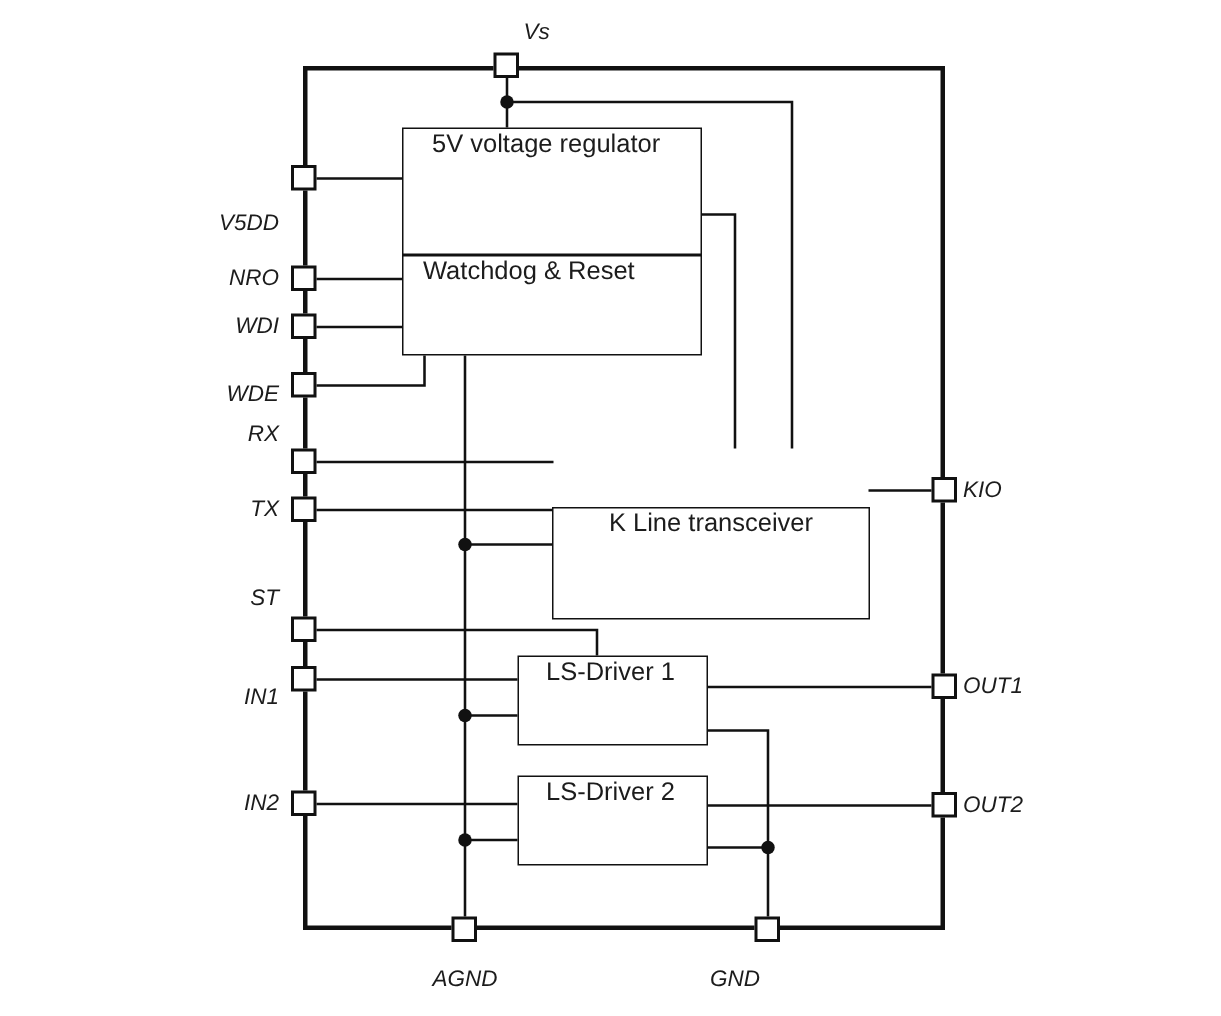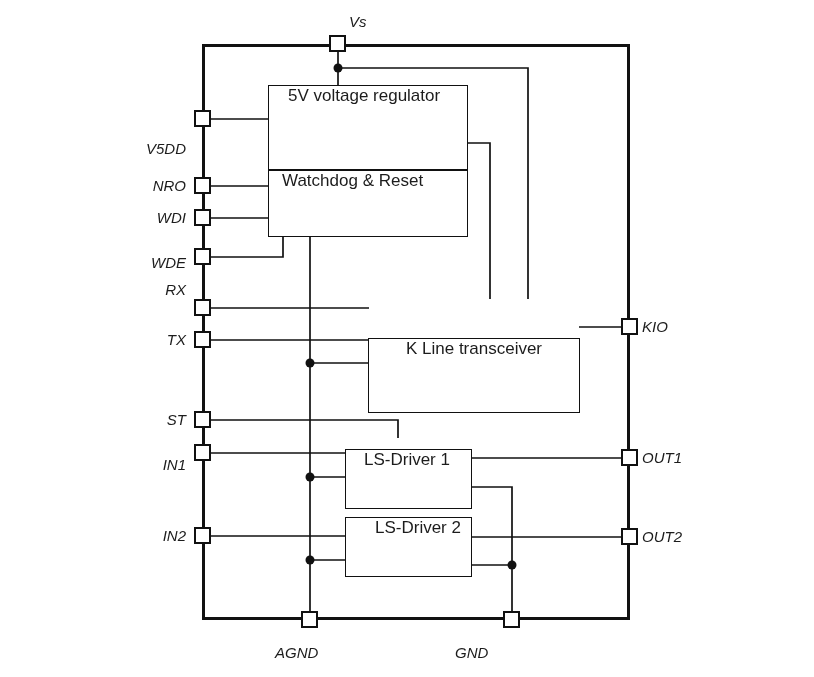--- a/index.html
+++ b/index.html
@@ -45,42 +45,42 @@
     display: flex;
     justify-content: flex-start;
     font-size: 17px;
     z-index: 2;
     white-space: nowrap;
   }
   .block.centered { justify-content: center; padding-left: 0; }
   .blk-reg   { left: 268px; top:  85px; width: 200px; height: 85px; padding-left: 19px; }
   .blk-wdg   { left: 268px; top: 170px; width: 200px; height: 67px; padding-left: 13px; }
   .blk-kline { left: 368px; top: 298px; width: 212px; height: 75px; margin-top: 40px; }
-  .blk-ls1   { left: 345px; top: 449px; width: 127px; height: 60px; padding-left: 18px; }
-  .blk-ls2   { left: 345px; top: 517px; width: 127px; height: 60px; padding-left: 29px; }
+  .blk-ls1   { left: 345px; top: 437px; width: 127px; height: 60px; padding-left: 18px; }
+  .blk-ls2   { left: 345px; top: 517px; width: 127px; height: 60px; padding-left: 18px; }
   .pin {
     position: absolute;
     width: 17px; height: 17px;
     background: #ffffff;
     border: 2px solid #111111;
     box-sizing: border-box;
     z-index: 4;
   }
   .lbl {
     position: absolute;
     font-size: 15px;
     line-height: 20px;
     height: 20px;
     z-index: 4;
     white-space: nowrap;
     font-style: italic;
   }
   .lbl-left { left: 96px; width: 90px; text-align: right; }
   .lbl-right { left: 642px; text-align: right; }
-  .lbl-bottom { width: 70px; }
+  .lbl-bottom { width: 70px; text-align: center; }
 </style>
 </head>
 <body>
 
 <div class="canvas">
 
   <svg class="wires" viewBox="0 0 814 677" xmlns="http://www.w3.org/2000/svg">
     <g>
       <polyline points="338,52 338,86"></polyline>
       <polyline points="338,68 528,68 528,299"></polyline>
@@ -148,21 +148,21 @@
   <div class="pin" style="left:503px; top:611px;"></div>
 
   <div class="lbl" style="left:349px; top:12px;">Vs</div>
 
   <div class="lbl lbl-left" style="top:109px;margin-top:30px;">V5DD</div>
   <div class="lbl lbl-left" style="top:176px;">NRO</div>
   <div class="lbl lbl-left" style="top:208px;">WDI</div>
   <div class="lbl lbl-left" style="top:253px;">WDE</div>
   <div class="lbl lbl-left" style="top:280px;">RX</div>
   <div class="lbl lbl-left" style="top:330px;">TX</div>
-  <div class="lbl lbl-left" style="top:410px;">ST</div>
+  <div class="lbl lbl-left" style="top:389px;">ST</div>
   <div class="lbl lbl-left" style="top:455px;">IN1</div>
   <div class="lbl lbl-left" style="top:526px;">IN2</div>
 
   <div class="lbl lbl-right" style="top:317px;">KIO</div>
   <div class="lbl lbl-right" style="top:448px;">OUT1</div>
   <div class="lbl lbl-right" style="top:527px;">OUT2</div>
 
   <div class="lbl lbl-bottom" style="left:275px; top:643px;">AGND</div>
   <div class="lbl lbl-bottom" style="left:455px; top:643px;">GND</div>
 

